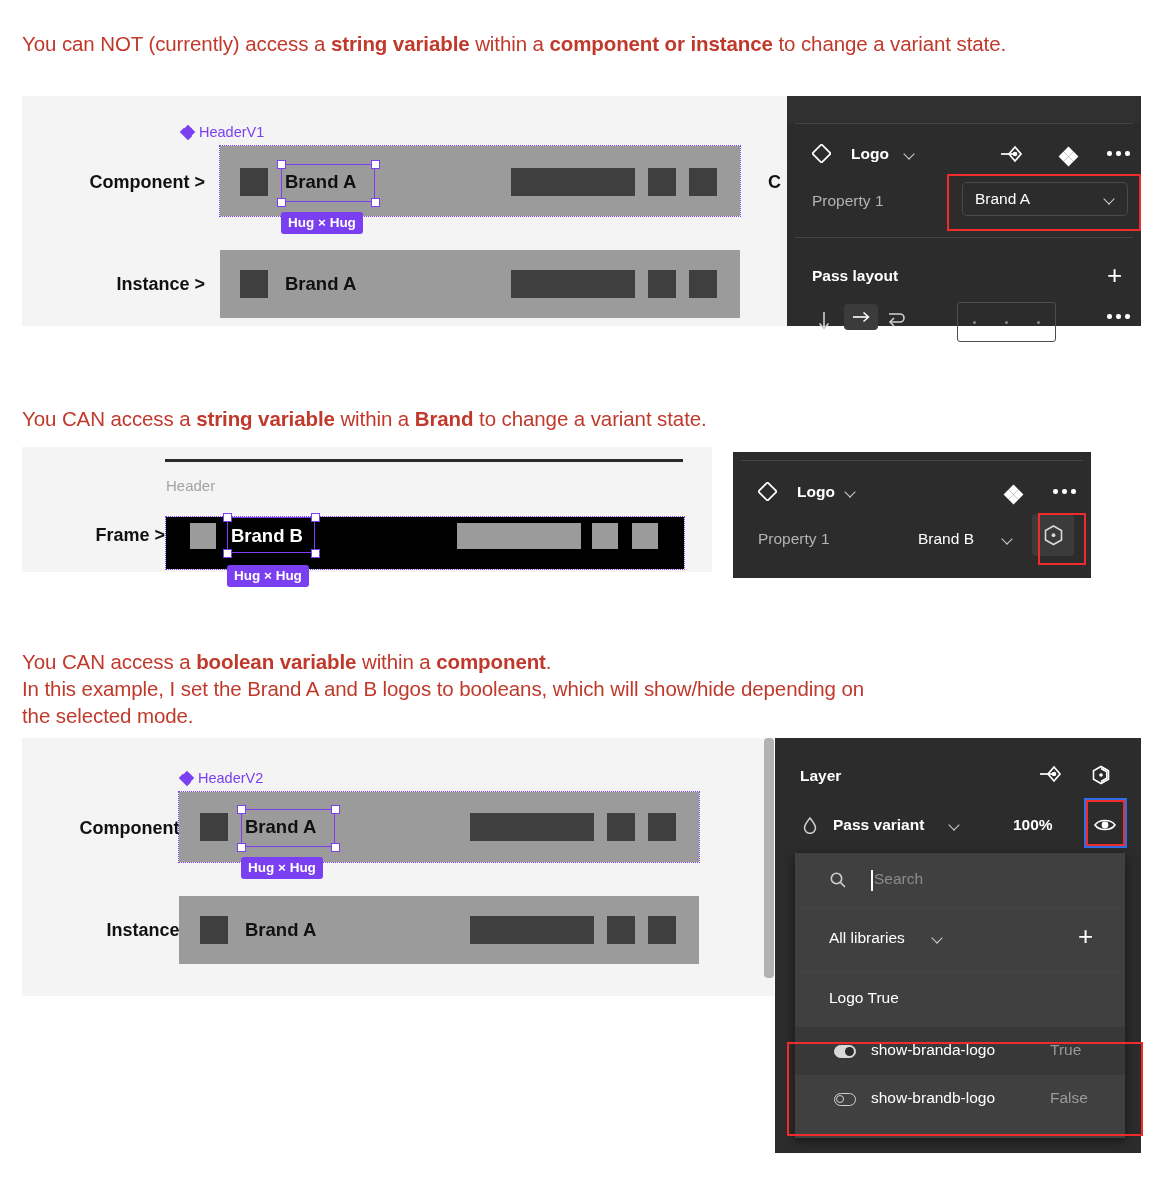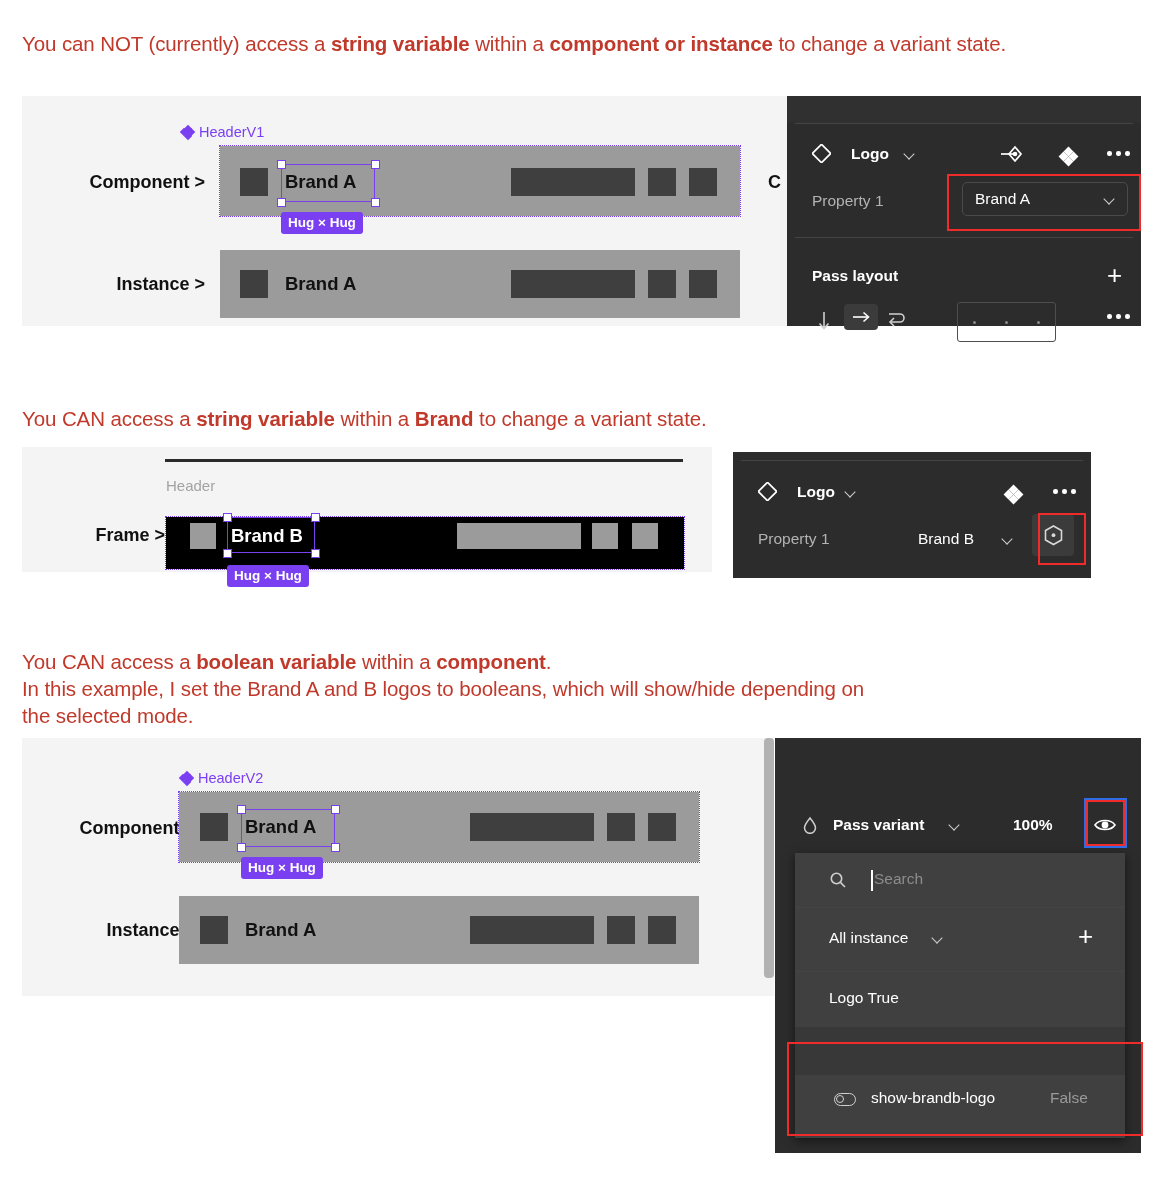--- a/index.html
+++ b/index.html
@@ -344,20 +344,37 @@
   <div class="hugtag" style="left:241px;top:857px;">Hug × Hug</div>
 
   <div class="bar" style="left:179px;top:896px;width:520px;height:68px;"></div>
   <div class="chip" style="left:200px;top:916px;width:28px;height:28px;"></div>
   <div class="brandtxt" style="left:245px;top:919px;">Brand A</div>
   <div class="chip" style="left:470px;top:916px;width:124px;height:28px;"></div>
   <div class="chip" style="left:607px;top:916px;width:28px;height:28px;"></div>
   <div class="chip" style="left:648px;top:916px;width:28px;height:28px;"></div>
 
   <div class="panel" style="left:775px;top:738px;width:366px;height:415px;">
+    <div class="row" style="left:0;top:22px;width:366px;height:32px;">
+      <span class="ptitle" style="position:absolute;left:25px;top:7px;">Layer</span>
+      <span style="position:absolute;left:263px;top:4px;">
+        <svg width="24" height="20" viewBox="0 0 24 20">
+            <path d="M16 3 L22 10 L16 17 L10 10 Z" fill="none" stroke="#ffffff" stroke-width="1.7"></path>
+            <circle cx="16" cy="10" r="2.3" fill="#ffffff"></circle>
+            <line x1="2" y1="10" x2="15" y2="10" stroke="#ffffff" stroke-width="1.7"></line>
+          </svg>
+      </span>
+      <span style="position:absolute;left:315px;top:4px;">
+        <svg width="22" height="22" viewBox="0 0 22 22">
+            <path d="M11 2.5 L18.5 6.8 L18.5 15.2 L11 19.5 L3.5 15.2 L3.5 6.8 Z" fill="none" stroke="#ffffff" stroke-width="1.6"></path>
+            <path d="M11 4.5 L16.8 7.8 L16.8 14.2 L11 17.5" fill="none" stroke="#ffffff" stroke-width="1.6"></path>
+            <circle cx="11" cy="11" r="1.8" fill="#ffffff"></circle>
+          </svg>
+      </span>
+    </div>
 
     <div class="row" style="left:0;top:70px;width:366px;height:34px;">
       <span style="position:absolute;left:27px;top:8px;">
         <svg width="16" height="18" viewBox="0 0 16 18">
             <path d="M8 2 C12 7 13.5 9.5 13.5 11.8 A5.5 5.5 0 0 1 2.5 11.8 C2.5 9.5 4 7 8 2 Z" fill="none" stroke="#cfcfcf" stroke-width="1.5"></path>
           </svg>
       </span>
       <span class="pvalue" style="position:absolute;left:58px;top:8px;font-weight:700;">Pass variant</span>
       <span class="chev" style="position:absolute;left:175px;top:12px;"></span>
       <span class="pvalue" style="position:absolute;left:238px;top:8px;font-weight:700;">100%</span>
@@ -376,31 +393,38 @@
               <circle cx="7.5" cy="7.5" r="5.2" fill="none" stroke="#cfcfcf" stroke-width="1.6"></circle>
               <line x1="11.4" y1="11.4" x2="16" y2="16" stroke="#cfcfcf" stroke-width="1.6"></line>
             </svg>
         </span>
         <span class="caret" style="left:76px;top:17px;height:21px;"></span>
         <span class="ddtext placeholder" style="position:absolute;left:79px;top:17px;">Search</span>
       </div>
       <div class="divider" style="left:0;top:54px;width:330px;"></div>
 
       <div class="ddrow" style="left:0;top:54px;width:330px;height:64px;">
-        <span class="ddtext" style="position:absolute;left:34px;top:22px;">All instance</span>
+        <span class="ddtext" style="position:absolute;left:34px;top:22px;">All libraries</span>
         <span class="chev" style="position:absolute;left:138px;top:26px;"></span>
         <span class="plusicon" style="left:283px;top:16px;">+</span>
       </div>
       <div class="divider" style="left:0;top:118px;width:330px;"></div>
 
       <div class="ddrow" style="left:0;top:118px;width:330px;height:56px;">
         <span class="ddtext" style="position:absolute;left:34px;top:18px;">Logo True</span>
       </div>
 
       <div class="ddhl" style="left:0;top:174px;width:330px;height:48px;"></div>
+      <div class="ddrow" style="left:0;top:174px;width:330px;height:48px;">
+        <span class="toggle on" style="position:absolute;left:39px;top:18px;">
+            <i></i>
+          </span>
+        <span class="ddtext" style="position:absolute;left:76px;top:14px;">show-branda-logo</span>
+        <span class="ddtext dim" style="position:absolute;left:255px;top:14px;">True</span>
+      </div>
 
       <div class="ddrow" style="left:0;top:222px;width:330px;height:48px;">
         <span class="toggle off" style="position:absolute;left:39px;top:18px;">
             <i style="right:auto;left:1px;"></i>
           </span>
         <span class="ddtext" style="position:absolute;left:76px;top:14px;">show-brandb-logo</span>
         <span class="ddtext dim" style="position:absolute;left:255px;top:14px;">False</span>
       </div>
     </div>
   </div>

